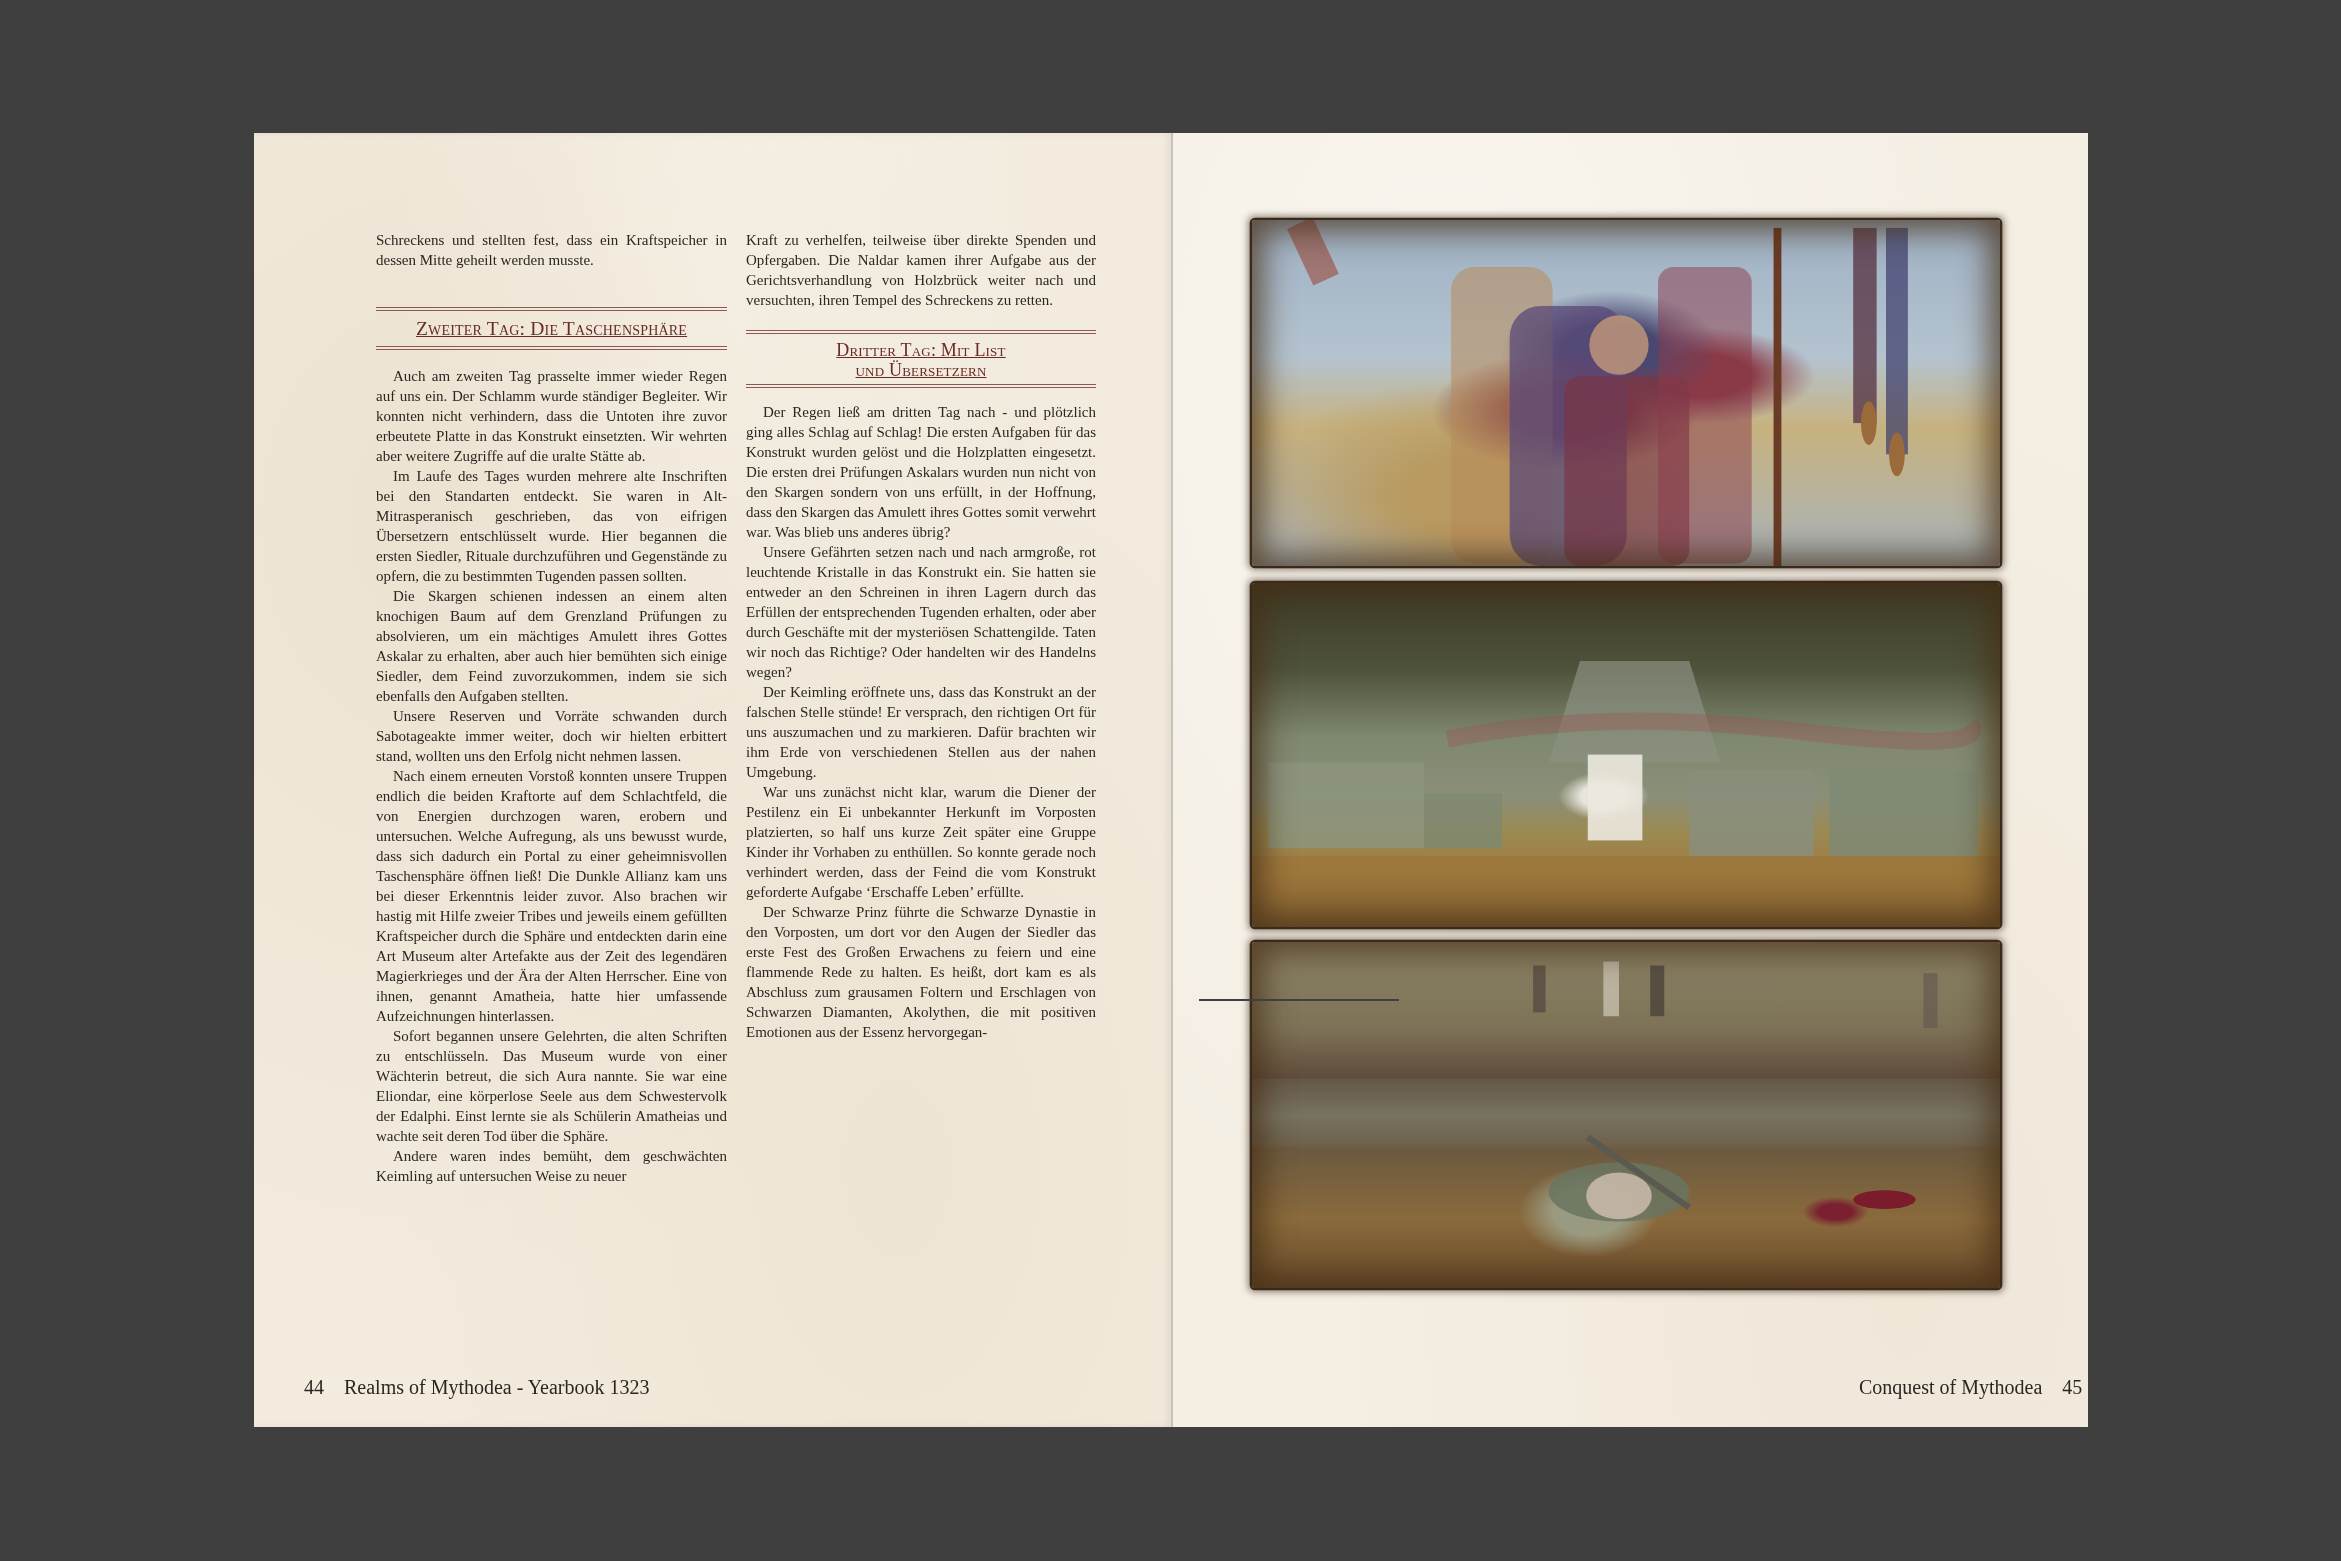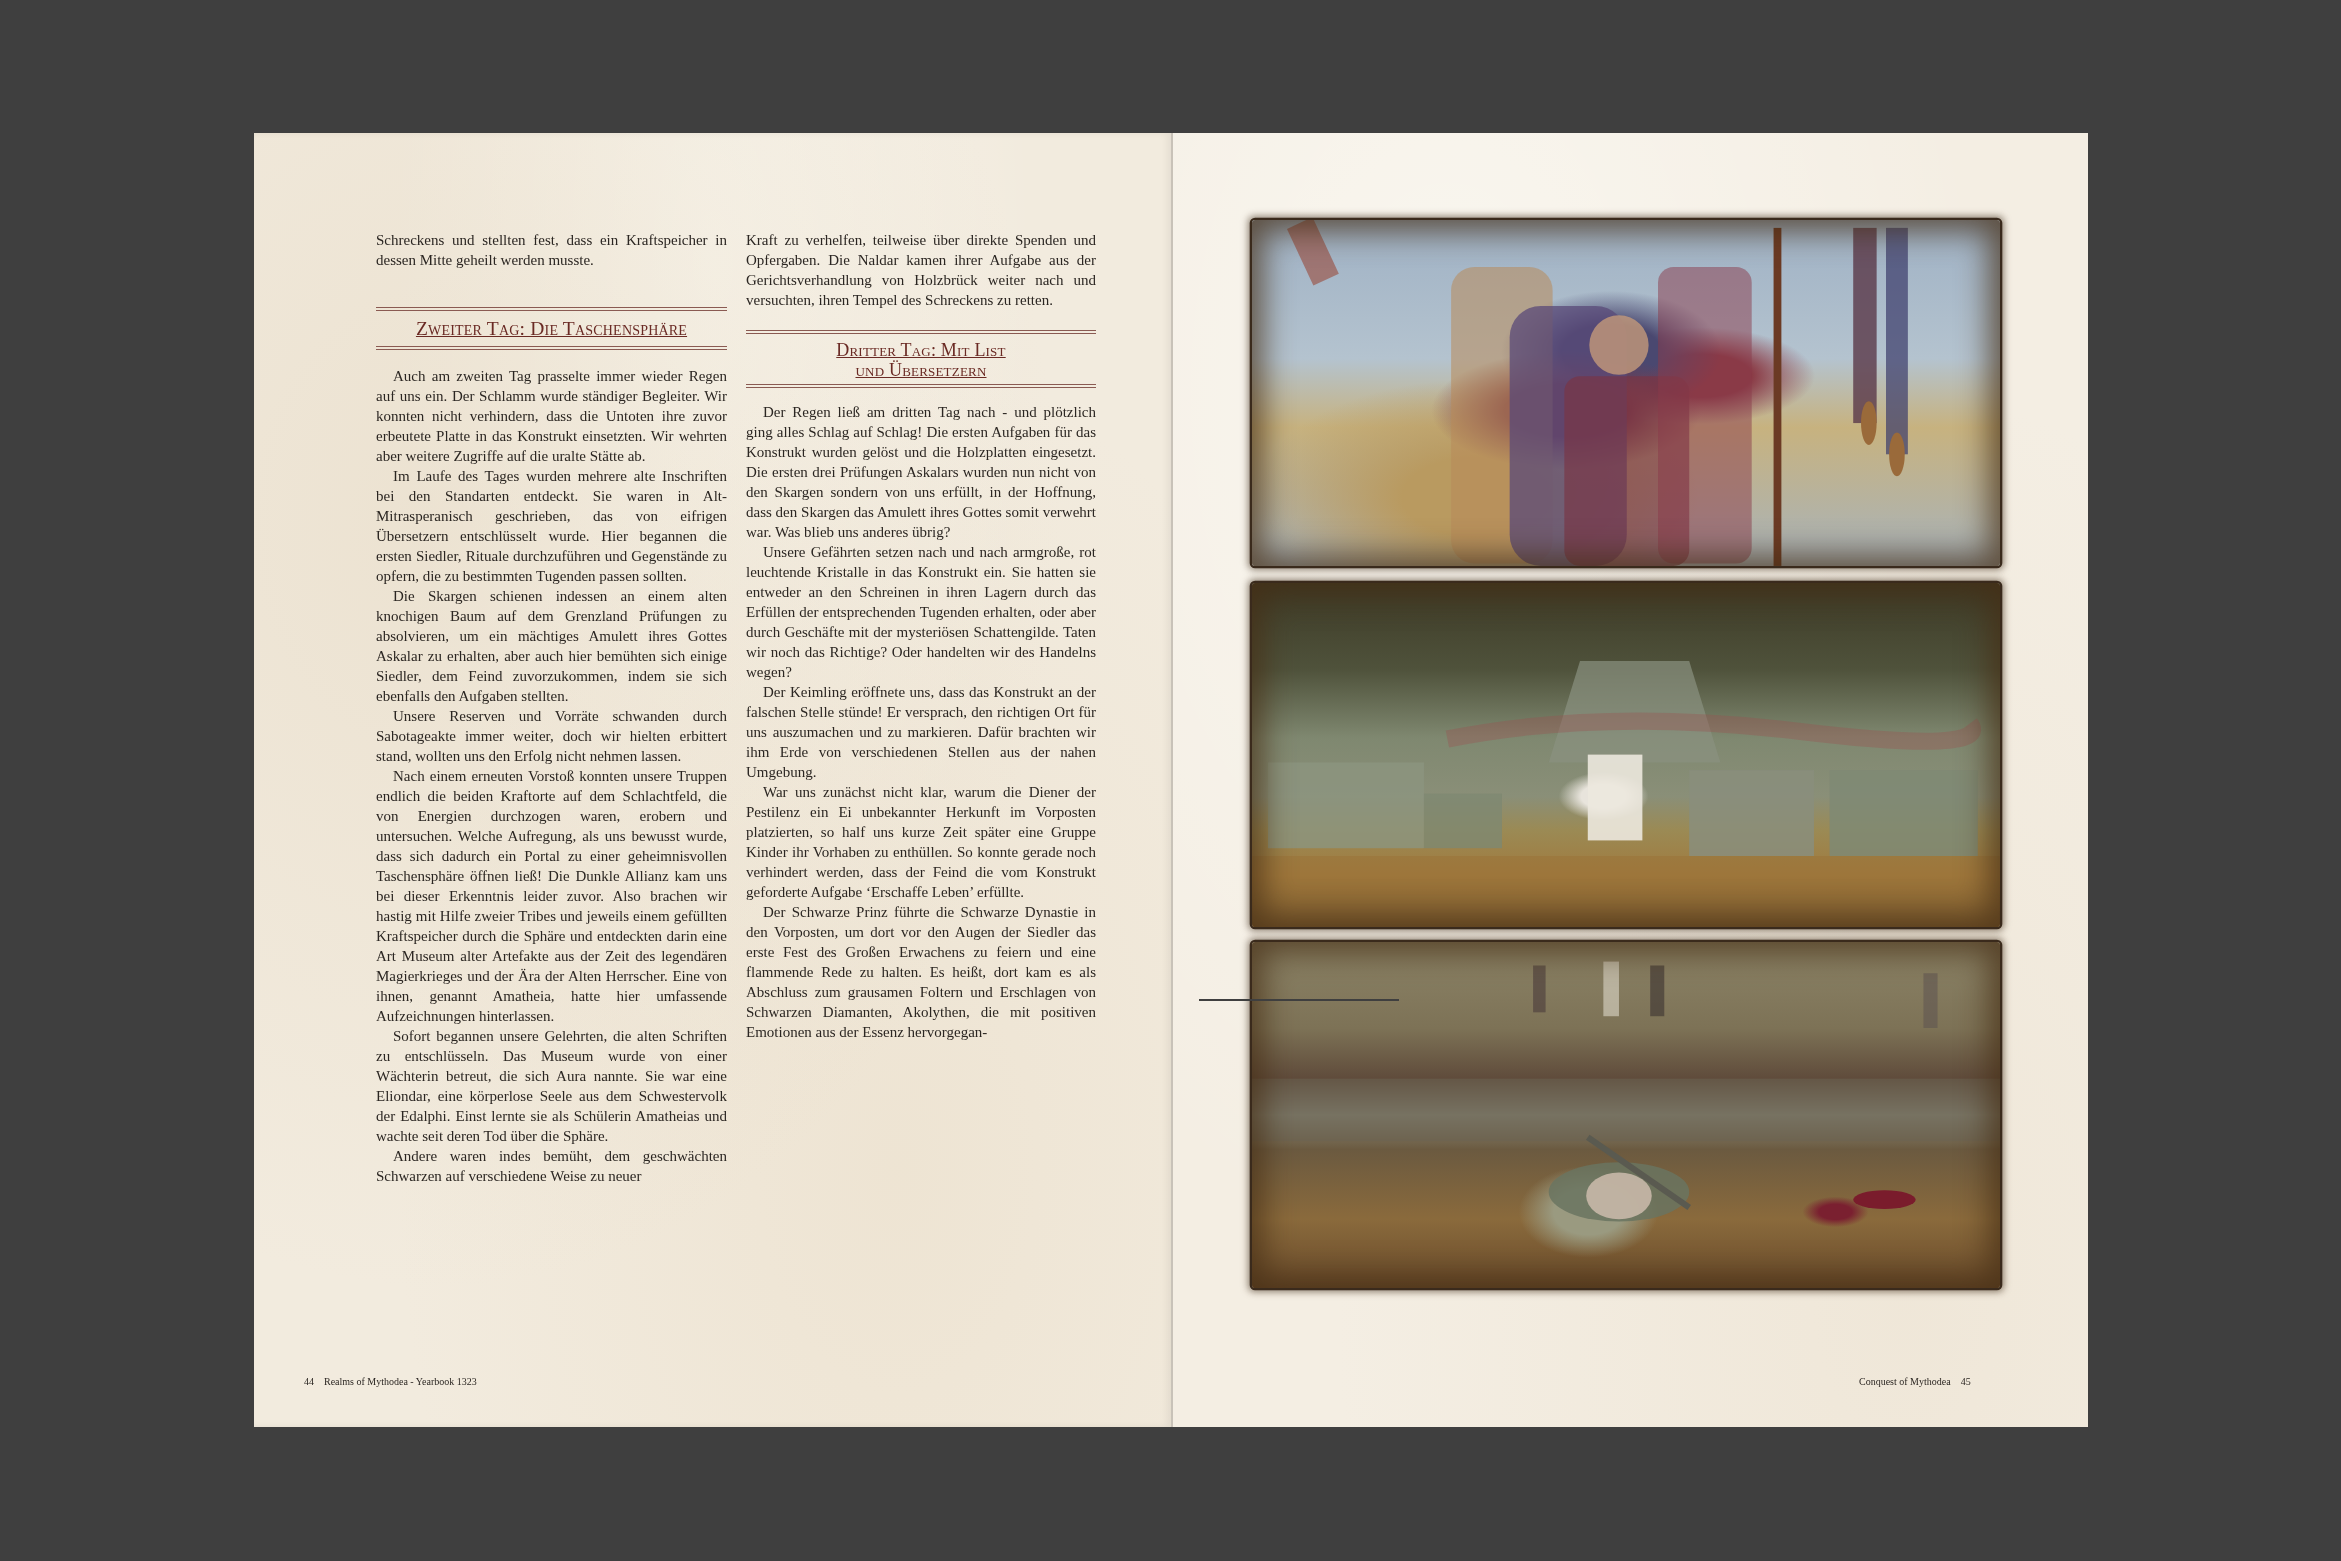--- a/index.html
+++ b/index.html
@@ -30,21 +30,21 @@
   .col p.noindent { text-indent:0; }
 
   .heading { margin:0; padding:0; position:relative; color:#6a2a24; text-align:center;
     font-variant: small-caps; font-size:19.5px; letter-spacing:0.2px;text-decoration:underline; }
   .heading .rule { height:0; border-top:1.6px solid #8a5a52; border-bottom:0.8px solid #8a5a52; height:1.6px; }
   .h-two { margin-top:37px; margin-bottom:15.6px; }
   .h-two .txt { padding:6.2px 0 6.2px 0; line-height:23.4px; }
   .h-three { margin-top:20px; margin-bottom:14px; }
   .h-three .txt { padding:6.2px 0 4.7px 0; line-height:20px; font-size:18px; }
 
-  .footer { position:absolute; top:1376px; font-size:10px; color:#2b2622; white-space:pre; }
+  .footer { position:absolute; top:1376px; font-size:20px; color:#2b2622; white-space:pre; }
   .footer-left { left:304px; }
   .footer-right { left:1859px; }
 
   .photo { position:absolute; left:1252px; width:748px; border-radius:3.1px; overflow:hidden;
     box-shadow: 0 0 0 2.3px #3a2a1c, 0 0 7.8px 3.1px rgba(60,40,20,0.55); }
   .photo .vignette { position:absolute; inset:0; box-shadow: inset 0 0 31px 11px rgba(70,45,20,0.75); }
   .photo1 { top:220px; height:346px;
     background:
       linear-gradient(90deg, transparent 0 48%, rgba(90,40,40,0.0) 48%),
       radial-gradient(ellipse at 42% 55%, #7a3b4a 0 10%, transparent 22%),
@@ -76,21 +76,21 @@
     <div class="rule"></div>
     <div class="txt">Zweiter Tag: Die Taschensphäre</div>
     <div class="rule"></div>
   </div>
   <p>Auch am zweiten Tag prasselte immer wieder Regen auf uns ein. Der Schlamm wurde ständiger Begleiter. Wir konnten nicht verhindern, dass die Untoten ihre zuvor erbeutete Platte in das Konstrukt einsetzten. Wir wehrten aber weitere Zugriffe auf die uralte Stätte ab.</p>
   <p>Im Laufe des Tages wurden mehrere alte Inschriften bei den Standarten entdeckt. Sie waren in Alt-Mitrasperanisch geschrieben, das von eifrigen Übersetzern entschlüsselt wurde. Hier begannen die ersten Siedler, Rituale durchzuführen und Gegenstände zu opfern, die zu bestimmten Tugenden passen sollten.</p>
   <p>Die Skargen schienen indessen an einem alten knochigen Baum auf dem Grenzland Prüfungen zu absolvieren, um ein mächtiges Amulett ihres Gottes Askalar zu erhalten, aber auch hier bemühten sich einige Siedler, dem Feind zuvorzukommen, indem sie sich ebenfalls den Aufgaben stellten.</p>
   <p>Unsere Reserven und Vorräte schwanden durch Sabotageakte immer weiter, doch wir hielten erbittert stand, wollten uns den Erfolg nicht nehmen lassen.</p>
   <p>Nach einem erneuten Vorstoß konnten unsere Truppen endlich die beiden Kraftorte auf dem Schlachtfeld, die von Energien durchzogen waren, erobern und untersuchen. Welche Aufregung, als uns bewusst wurde, dass sich dadurch ein Portal zu einer geheimnisvollen Taschensphäre öffnen ließ! Die Dunkle Allianz kam uns bei dieser Erkenntnis leider zuvor. Also brachen wir hastig mit Hilfe zweier Tribes und jeweils einem gefüllten Kraftspeicher durch die Sphäre und entdeckten darin eine Art Museum alter Artefakte aus der Zeit des legendären Magierkrieges und der Ära der Alten Herrscher. Eine von ihnen, genannt Amatheia, hatte hier umfassende Aufzeichnungen hinterlassen.</p>
   <p>Sofort begannen unsere Gelehrten, die alten Schriften zu entschlüsseln. Das Museum wurde von einer Wächterin betreut, die sich Aura nannte. Sie war eine Eliondar, eine körperlose Seele aus dem Schwestervolk der Edalphi. Einst lernte sie als Schülerin Amatheias und wachte seit deren Tod über die Sphäre.</p>
-  <p>Andere waren indes bemüht, dem geschwächten Schwarzen auf verschiedene Weise zu neuer</p>
+  <p>Andere waren indes bemüht, dem geschwächten Keimling auf untersuchen Weise zu neuer</p>
 </div>
 
 <div class="col col2">
   <p class="noindent">Kraft zu verhelfen, teilweise über direkte Spenden und Opfergaben. Die Naldar kamen ihrer Aufgabe aus der Gerichtsverhandlung von Holzbrück weiter nach und versuchten, ihren Tempel des Schreckens zu retten.</p>
   <div class="heading h-three">
     <div class="rule"></div>
     <div class="txt">
       <div>Dritter Tag: Mit List</div>
       <div>und Übersetzern</div>
     </div>

